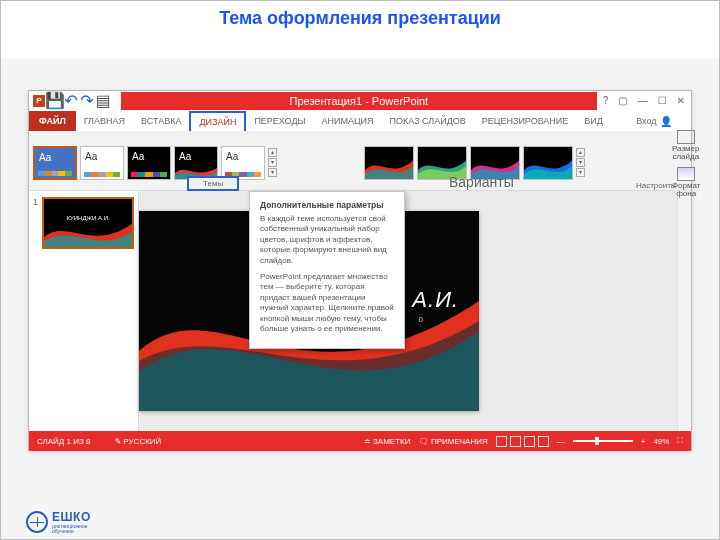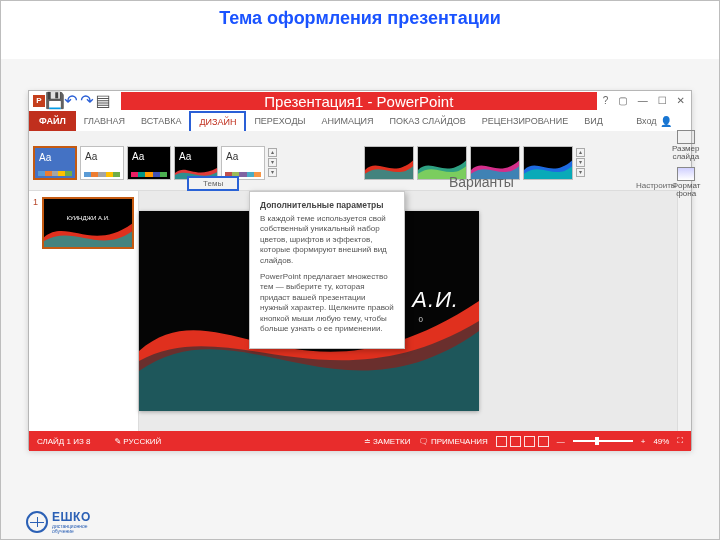--- a/index.html
+++ b/index.html
@@ -7,21 +7,21 @@
 
 .page-title { color: #1a53ff; font-size: 18px; font-weight: 600; text-align: center; padding: 8px 0 30px 0; background: #fff; }
 
 .app-window { position: absolute; top: 90px; left: 28px; width: 664px; height: 360px; background: #fff; border: 1px solid #b6b6b6; box-shadow: 0 2px 6px rgba(0,0,0,.15); }
 
 
 .titlebar { height: 20px; background: #fff; display: flex; align-items: center; border-bottom: 1px solid transparent; }
 .qat { display: flex; align-items: center; gap: 4px; padding: 0 4px; }
 .qat .icon { width: 12px; height: 12px; display: inline-flex; align-items: center; justify-content: center; }
 .titlebar-mid { flex: 1; height: 18px; margin: 1px 0 0 8px; background: #e82c2c; display: flex; align-items: center; justify-content: center; }
-.titlebar-text { color: #fff; font-size: 15px; }
+.titlebar-text { color: #fff; font-size: 11px; }
 .win-controls { display: flex; gap: 10px; padding: 0 6px; align-items: center; }
 .win-controls span { font-size: 10px; color: #666; cursor: default; }
 
 
 .ribbon-tabs { display: flex; align-items: stretch; height: 20px; background: #fff; }
 .file-tab { background: #c02f1d; color: #fff; font-size: 9px; padding: 0 10px; display: flex; align-items: center; font-weight: 600; }
 .tab { font-size: 9px; color: #666; padding: 0 8px; display: flex; align-items: center; cursor: pointer; }
 .tab.active { color: #c02f1d; border: 2px solid #2a5fd6; border-bottom: none; }
 .tabs-right { margin-left: auto; display: flex; align-items: center; padding-right: 18px; gap: 4px; }
 .login-text { font-size: 9px; color: #666; }

